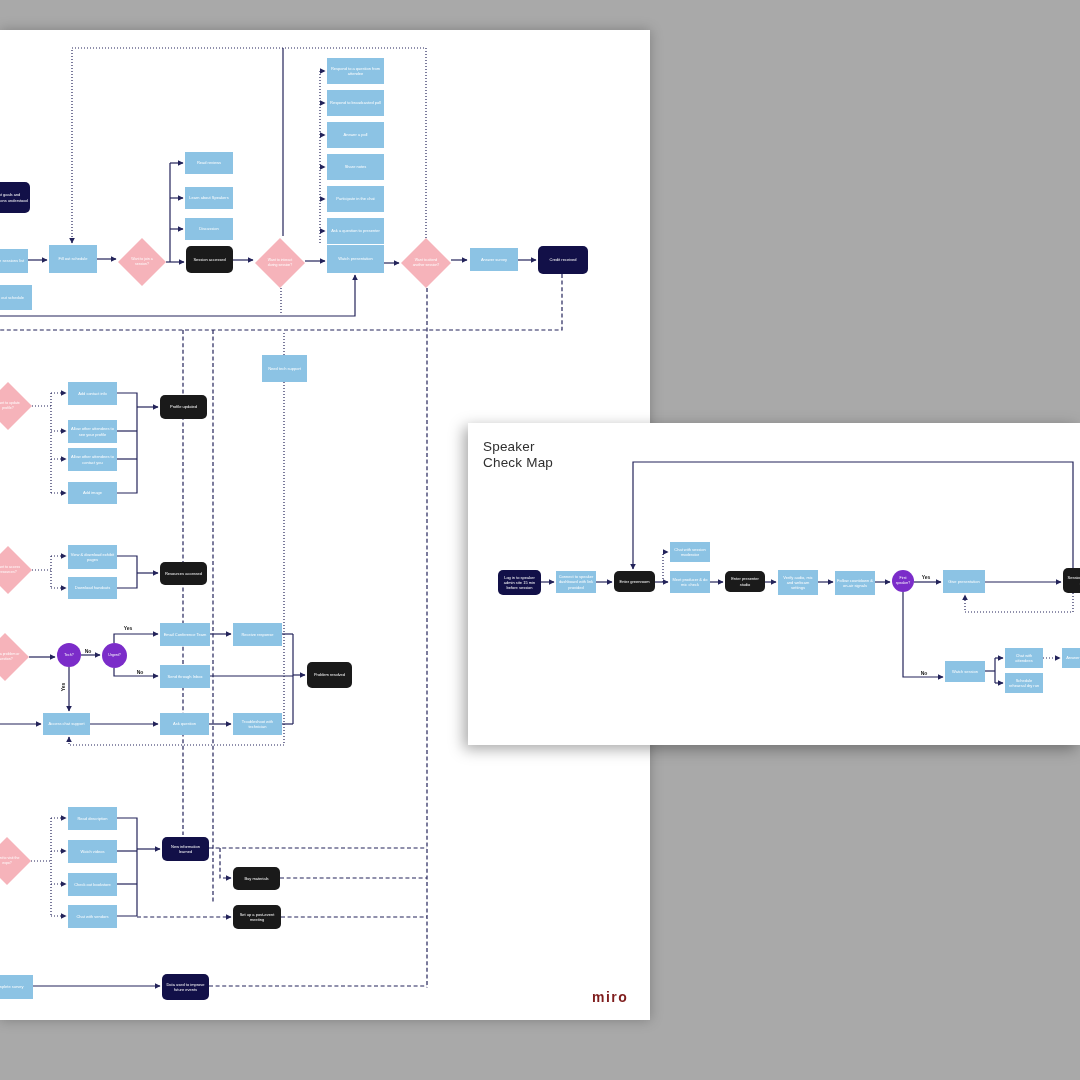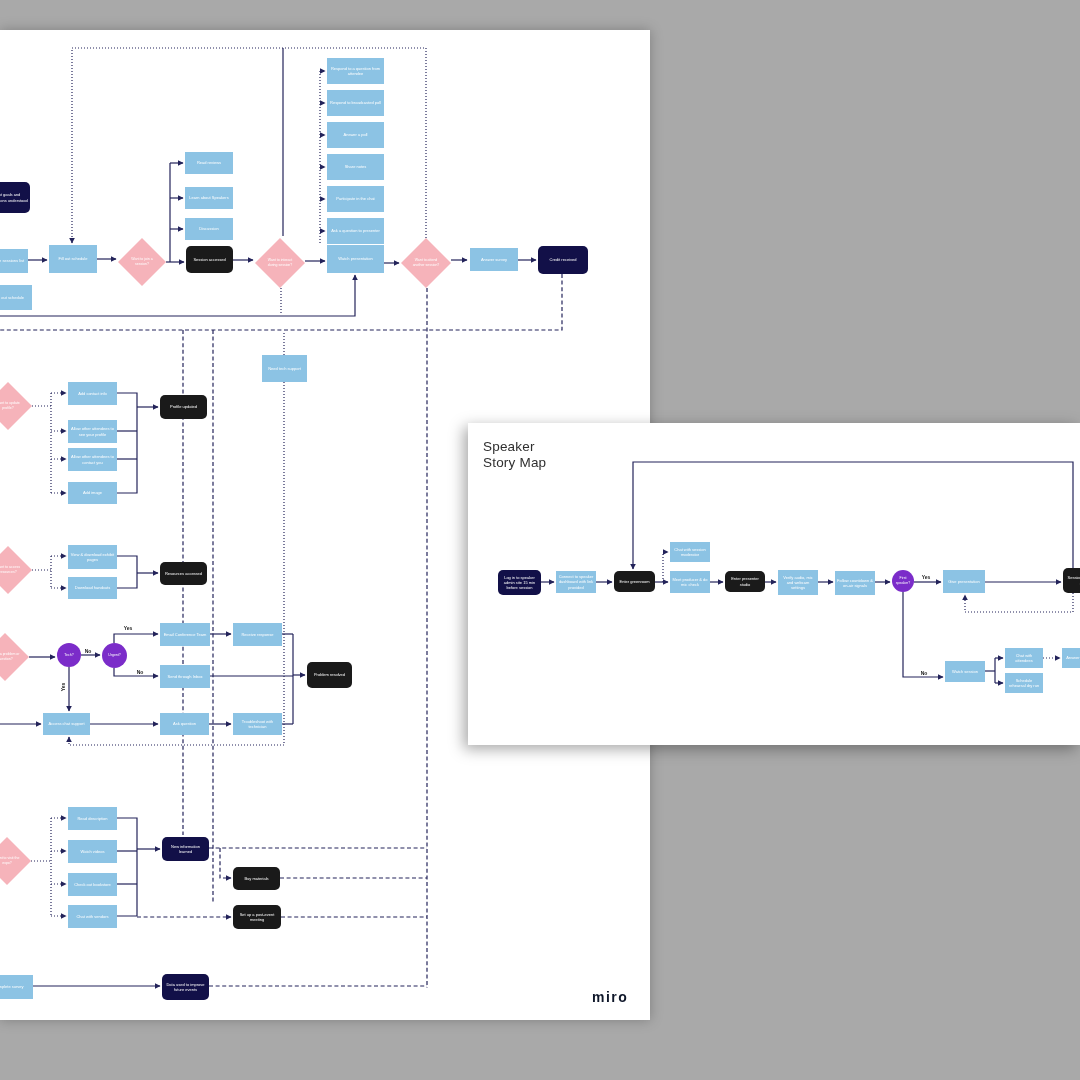--- a/index.html
+++ b/index.html
@@ -28,21 +28,21 @@
   .node.circle{background:var(--purple,#7b2cc9);border-radius:50%;font-size:3.5px;padding:2px;}
   .node.label{background:transparent;color:#1c1c1c;font-size:5px;font-weight:bold;white-space:nowrap;padding:0;}
   .node.label.rot{transform:rotate(-90deg);}
   .panel-title{
     position:absolute;left:15px;top:16px;
     font-size:13.5px;line-height:1.2;color:#2f2f2f;
     white-space:pre-line;letter-spacing:.2px;
   }
   .watermark{
     position:absolute;left:592px;top:959px;
-    font-size:14px;color:#0f172a;letter-spacing:1.5px;font-weight:bold;
+    font-size:14px;color:#7f1d1d;letter-spacing:1.5px;font-weight:bold;
   }
   svg polyline{fill:none;stroke:var(--line,#23235a);stroke-width:1.2;}
   svg polyline.dashed{stroke-dasharray:4 2.6;}
   svg polyline.dotted{stroke-dasharray:1 2;}
 </style>
 </head>
 <body style="--bg: #a9a9a9; --blue: #8cc3e4; --pink: #f6b3ba; --navy: #121048; --black: #1a1a1a; --purple: #7b2cc9; --line: #23235a;">
 
 <div class="panel" id="left-panel">
   <div class="watermark">miro</div>
@@ -181,21 +181,21 @@
     <div class="node blue" style="left: -16px; top: 945px; width: 49px; height: 24px;">Complete survey</div>
     <div class="node navy" style="left: 162px; top: 944px; width: 47px; height: 26px;">Data used to improve future events</div>
     <div class="node label" style="left: 82px; top: 617px; width: 12px; height: 8px;">No</div>
     <div class="node label" style="left: 121px; top: 594px; width: 14px; height: 8px;">Yes</div>
     <div class="node label" style="left: 134px; top: 638px; width: 12px; height: 8px;">No</div>
     <div class="node label rot" style="left: 56px; top: 653px; width: 14px; height: 8px;">Yes</div>
   </div>
 
 <div class="panel" id="right-panel">
   <div class="panel-title">Speaker
-Story Map</div>
+Check Map</div>
 <svg width="612" height="322" class="lines">
       <defs>
         <marker id="arrR" markerWidth="6" markerHeight="6" refX="4.5" refY="2.5" orient="auto">
           <path d="M0,0 L5,2.5 L0,5 Z" fill="#23235a"></path>
         </marker>
       </defs>
       <polyline points="73,159 86,159" class="solid" marker-end="url(#arrR)"></polyline>
       <polyline points="128,159 144,159" class="solid" marker-end="url(#arrR)"></polyline>
       <polyline points="187,159 200,159" class="solid" marker-end="url(#arrR)"></polyline>
       <polyline points="242,159 255,159" class="solid" marker-end="url(#arrR)"></polyline>

